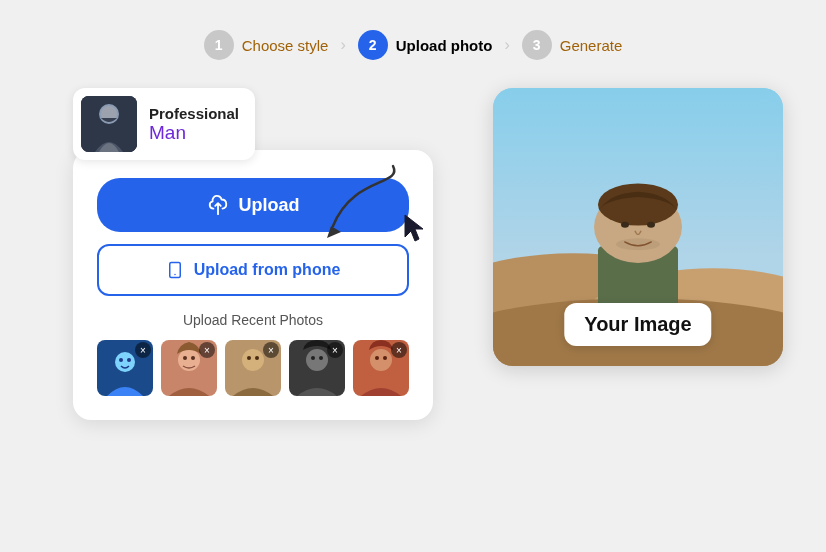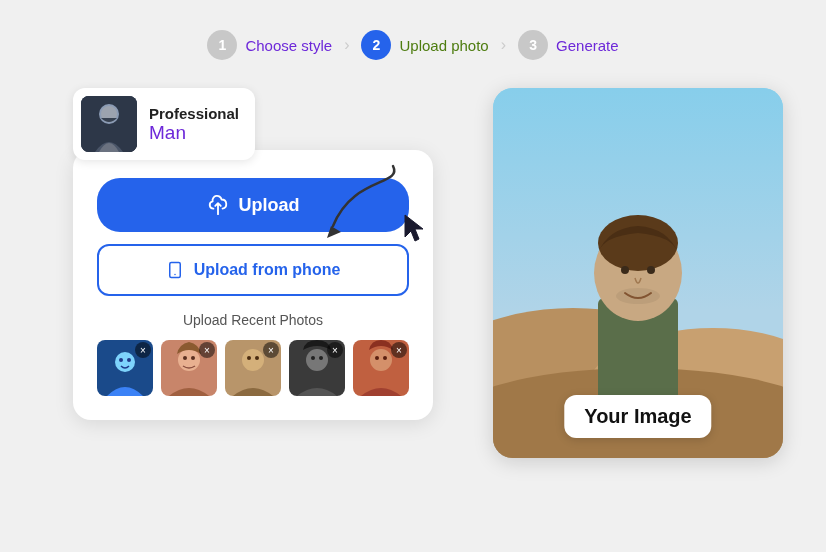--- a/index.html
+++ b/index.html
@@ -45,25 +45,25 @@
     }
     .step-circle.active {
       background: #2563eb;
       color: #fff;
     }
     .step-label {
       font-size: 15px;
       font-weight: 500;
     }
     .step-label.inactive {
-      color: #6d28d9;
+      color: #a16207;
     }
     .step-label.active {
-      color: #4d7c0f;
-      font-weight: 400;
+      color: #000000;
+      font-weight: 700;
     }
     .step-arrow {
       color: #ccc;
       font-size: 16px;
     }
 
     
     .main-content {
       display: flex;
       gap: 30px;
@@ -225,21 +225,21 @@
     }
 
     
     .right-panel {
       position: relative;
       width: 290px;
     }
 
     .image-preview {
       width: 290px;
-      height: 370px;
+      height: 278px;
       border-radius: 20px;
       overflow: hidden;
       position: relative;
       box-shadow: 0 4px 20px rgba(0,0,0,0.15);
     }
 
     .image-bg {
       width: 100%;
       height: 100%;
       background: linear-gradient(

